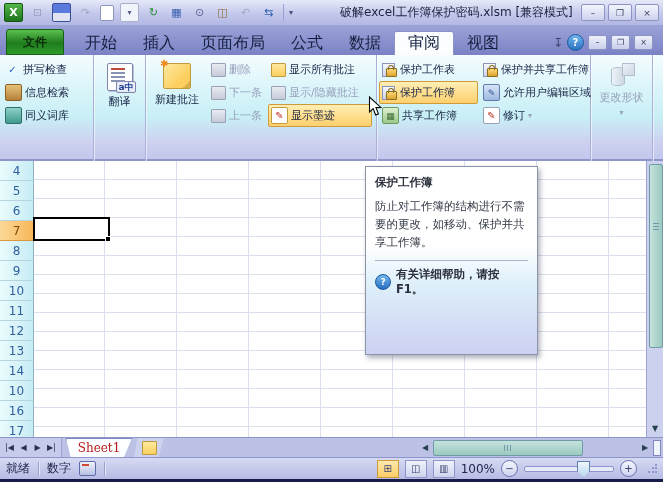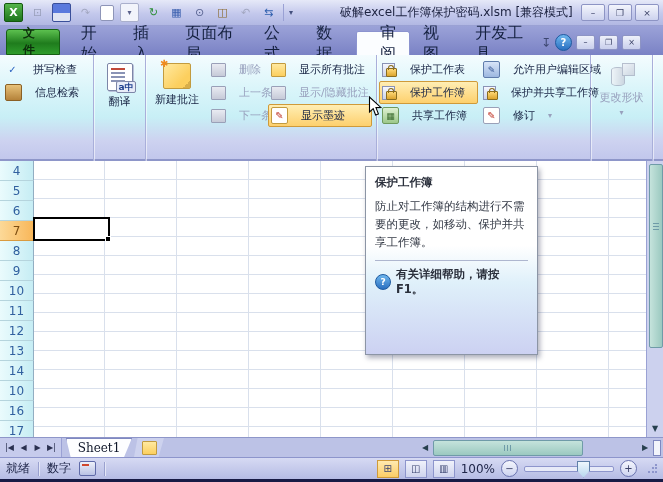--- a/index.html
+++ b/index.html
@@ -21,34 +21,34 @@
   .i-find-sheet-icon{color:#55618f;}.i-find-sheet-icon::before{content:"⊙";}
   .i-print-preview-icon{color:#8a6a2f;}.i-print-preview-icon::before{content:"◫";}
   .i-undo-icon{color:#a3a8c2;}.i-undo-icon::before{content:"↶";}
   .i-split-icon{color:#2f5fae;}.i-split-icon::before{content:"⇆";}
   .i-qat-overflow-icon{border-left:1px solid #9aa1d4;border-radius:0;width:14px;}.i-qat-overflow-icon::before{content:"▾";font-size:8px;}
   .title-text{flex:0 0 auto;margin-left:36px;font-size:12px;color:#1c2240;white-space:nowrap;}
   .win-btns{margin-left:auto;display:flex;gap:3px;}
   .win-btn{width:22px;height:15px;border:1px solid #8d94c4;border-radius:2px;background:linear-gradient(#f3f5fc,#cdd2ee);font-size:9px;color:#394065;display:flex;align-items:center;justify-content:center;}
 
   
-  .tabrow{left:0;top:26px;width:663px;height:29px;background:linear-gradient(#9ba2d8,#7a82c5);display:flex;align-items:flex-end;padding:0 16px 0 6px;}
+  .tabrow{left:0;top:26px;width:663px;height:29px;background:linear-gradient(#9ba2d8,#7a82c5);display:flex;align-items:flex-end;padding:0 4px 0 6px;}
   .file-tab{height:24px;padding:0 16px;display:flex;align-items:center;font-size:12px;font-weight:bold;color:#0c2d0b;background:linear-gradient(#5cc04f,#1f7c1d 55%,#2f9c2c);border:1px solid #165f14;border-radius:3px 3px 0 0;margin-right:8px;}
   .rtab{height:23px;padding:0 13px;display:flex;align-items:center;font-size:16px;color:#14203f;}
   .rtab.active{background:#fbfdff;border:1px solid #8b93cf;border-bottom:none;border-radius:2.5px 2.5px 0 0;text-align:right;}
   .tabrow-right{margin-left:auto;display:flex;align-items:center;gap:4px;padding:0 6px 4px 0;}
   .pin-ico{color:#3c4670;font-size:12px;}
   .help-ico{width:15px;height:15px;border-radius:50%;background:linear-gradient(#6fb7ee,#2a6fc0);color:#fff;font-size:10px;font-weight:bold;display:flex;align-items:center;justify-content:center;border:1px solid #1d5aa0;}
   .mini-btn{width:17px;height:13px;border:1px solid #8d94c4;border-radius:2px;background:linear-gradient(#eef1fa,#c9cfec);font-size:8px;color:#394065;display:flex;align-items:center;justify-content:center;}
 
   
   .ribbon{left:0;top:55px;width:663px;height:106px;background:linear-gradient(180deg,#f4fcfe 0,#daf5fa 34px,#c8eff6 62px,#cdd2f0 86px,#c2c7ec 100%);display:flex;border-bottom:2px solid #8e96c9;}
   .grp{position:relative;height:104px;border-right:1px solid #a9afda;box-shadow:1px 0 0 rgba(255,255,255,.55);padding:3px 2px 15px 2px;}
   .grp-label{position:absolute;left:0;right:0;bottom:1px;height:14px;text-align:center;font-size:11px;color:#3c4470;}
-  .sbtn{display:flex;align-items:center;gap:13px;height:21px;padding:0 2px;font-size:11px;color:#172343;white-space:nowrap;border:1px solid transparent;border-radius:2px;}
+  .sbtn{display:flex;align-items:center;gap:3px;height:21px;padding:0 2px;font-size:11px;color:#172343;white-space:nowrap;border:1px solid transparent;border-radius:2px;}
   .sbtn.gray{color:#98a0bd;}
   .sbtn.hl{background:linear-gradient(#ffeeb4,#fdd06d);border:1px solid #cf9a3a;}
   .bigbtn{height:84px;display:flex;flex-direction:column;align-items:center;justify-content:flex-start;padding-top:5px;gap:3px;font-size:11px;color:#172343;white-space:nowrap;}
   .bigbtn.gray{color:#98a0bd;}
   .ico{width:15px;height:15px;flex:0 0 auto;display:inline-flex;align-items:center;justify-content:center;font-size:10px;border-radius:2px;}
   
   .i-spell::before{content:"✓";color:#2a62c0;font-weight:bold;}
   .i-research{background:linear-gradient(#e8c27a,#b4823a);border:1px solid #8a6025;}
   .i-thesaurus{background:linear-gradient(#8fd0c8,#3f9a8e);border:1px solid #2e7066;}
   
@@ -99,21 +99,21 @@
   .tt-footer{display:flex;align-items:center;gap:5px;font-weight:bold;color:#2b303c;}
   .tt-help{width:14px;height:14px;flex:0 0 auto;border-radius:50%;background:linear-gradient(#6fb7ee,#2a6fc0);color:#fff;font-size:9px;font-weight:bold;display:flex;align-items:center;justify-content:center;border:1px solid #1d5aa0;}
 
   
   .cursor{left:368px;top:96px;z-index:40;}
 
   
   .tabbar{left:0;top:437px;width:663px;height:20px;background:#bcc2e6;display:flex;align-items:stretch;border-top:1px solid #8e96c9;}
   .nav{display:flex;align-items:center;padding:0 3px;gap:1px;border-right:1px solid #9aa1d4;background:#c6cbec;}
   .navb{width:13px;font-size:8px;color:#2a3050;text-align:center;}
-  .sheettab{margin-left:4px;width:64px;background:#fdfeff;border:1px solid #7f88c0;border-bottom:none;clip-path:polygon(0 0,100% 0,88% 100%,7% 100%);display:flex;align-items:center;justify-content:center;font-size:12px;font-family:"DejaVu Serif","Liberation Serif",serif;color:#0f172a;}
+  .sheettab{margin-left:4px;width:64px;background:#fdfeff;border:1px solid #7f88c0;border-bottom:none;clip-path:polygon(0 0,100% 0,88% 100%,7% 100%);display:flex;align-items:center;justify-content:center;font-size:12px;font-family:"DejaVu Serif","Liberation Serif",serif;color:#b91c1c;}
   .instab{width:30px;background:#cdd2ee;clip-path:polygon(12% 0,100% 0,82% 100%,0 100%);display:flex;align-items:center;justify-content:center;margin-left:2px;}
   .hscroll{margin-left:auto;display:flex;align-items:center;gap:2px;padding-right:2px;}
   .harrow{font-size:8px;color:#27404f;width:12px;text-align:center;}
   .hthumb{width:148px;height:14px;background:linear-gradient(#c5e3dc,#9bc9c0);border:1px solid #6f9ba8;border-radius:2px;position:relative;}
   .hthumb::before{content:"";position:absolute;top:4px;left:70px;width:1px;height:6px;background:#6f9ba8;box-shadow:3px 0 0 #6f9ba8,6px 0 0 #6f9ba8;}
   .htrack-gap{width:52px;}
   .splitbox{width:6px;height:14px;background:#f2f4fb;border:1px solid #7f88c0;}
 
   
   .statusbar{left:0;top:457px;width:663px;height:22px;background:linear-gradient(#d6daf3,#b6bce4);border-top:1px solid #8d95cc;display:flex;align-items:center;font-size:12px;color:#20274a;padding:0 6px;gap:8px;}
@@ -157,41 +157,44 @@
 
   <div class="abs tabrow">
     <span class="file-tab">文件</span>
     <span class="rtab">开始</span>
       <span class="rtab">插入</span>
       <span class="rtab">页面布局</span>
       <span class="rtab">公式</span>
       <span class="rtab">数据</span>
       <span class="rtab active">审阅</span>
       <span class="rtab">视图</span>
-      <span class="rtab">开发工具</span>
     <span class="tabrow-right">
       <span class="pin-ico">↧</span>
       <span class="help-ico">?</span>
       <span class="mini-btn">–</span>
       <span class="mini-btn">❐</span>
       <span class="mini-btn">×</span>
     </span>
   </div>
 
   <div class="abs ribbon">
 
     <div class="grp" style="width:89px">
       <div class="sbtn">
         <span class="ico i-spell"></span>
         <span>拼写检查</span>
       </div>
       <div class="sbtn">
         <span class="ico i-research"></span>
         <span>信息检索</span>
       </div>
+      <div class="sbtn">
+        <span class="ico i-thesaurus"></span>
+        <span>同义词库</span>
+      </div>
       <div class="grp-label">校对</div>
     </div>
 
     <div class="grp" style="width:47px">
       <div class="bigbtn">
         <span class="doc-ico"></span>
         <span>翻译</span>
       </div>
       <div class="grp-label">语言</div>
     </div>
@@ -201,25 +204,25 @@
         <span class="note"></span>
         <span>新建批注</span>
       </div>
       <div style="width:58px">
         <div class="sbtn gray">
           <span class="ico mini-note"></span>
           <span>删除</span>
         </div>
         <div class="sbtn gray">
           <span class="ico mini-note"></span>
-          <span>上一条</span>
+          <span>下一条</span>
         </div>
         <div class="sbtn gray">
           <span class="ico mini-note"></span>
-          <span>下一条</span>
+          <span>上一条</span>
         </div>
       </div>
       <div style="width:104px">
         <div class="sbtn">
           <span class="ico mini-note y"></span>
           <span>显示所有批注</span>
         </div>
         <div class="sbtn gray">
           <span class="ico mini-note"></span>
           <span>显示/隐藏批注</span>
@@ -248,29 +251,29 @@
             </span>
           <span>保护工作簿</span>
         </div>
         <div class="sbtn">
           <span class="ico i-share"></span>
           <span>共享工作簿</span>
         </div>
       </div>
       <div style="width:104px">
         <div class="sbtn">
-          <span class="ico i-allow"></span>
-          <span>允许用户编辑区域</span>
-        </div>
-        <div class="sbtn">
           <span class="ico lockwrap">
               <span class="locksheet"></span>
               <span class="lock"></span>
             </span>
           <span>保护并共享工作簿</span>
+        </div>
+        <div class="sbtn">
+          <span class="ico i-allow"></span>
+          <span>允许用户编辑区域</span>
         </div>
         <div class="sbtn">
           <span class="ico i-track"></span>
           <span>修订</span>
           <span class="drop-arrow">▾</span>
         </div>
       </div>
       <div class="grp-label">更改</div>
     </div>
 

